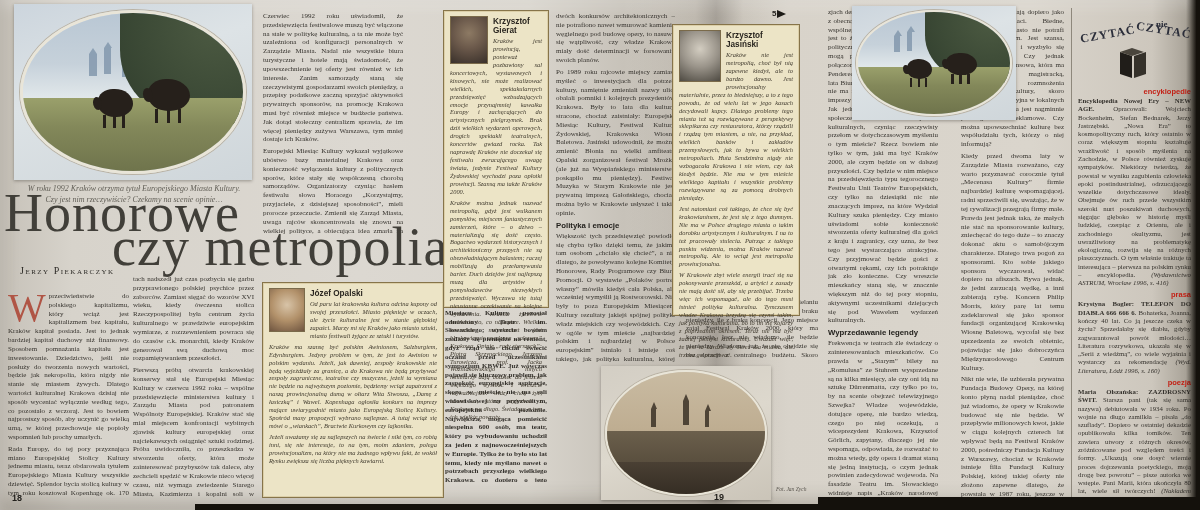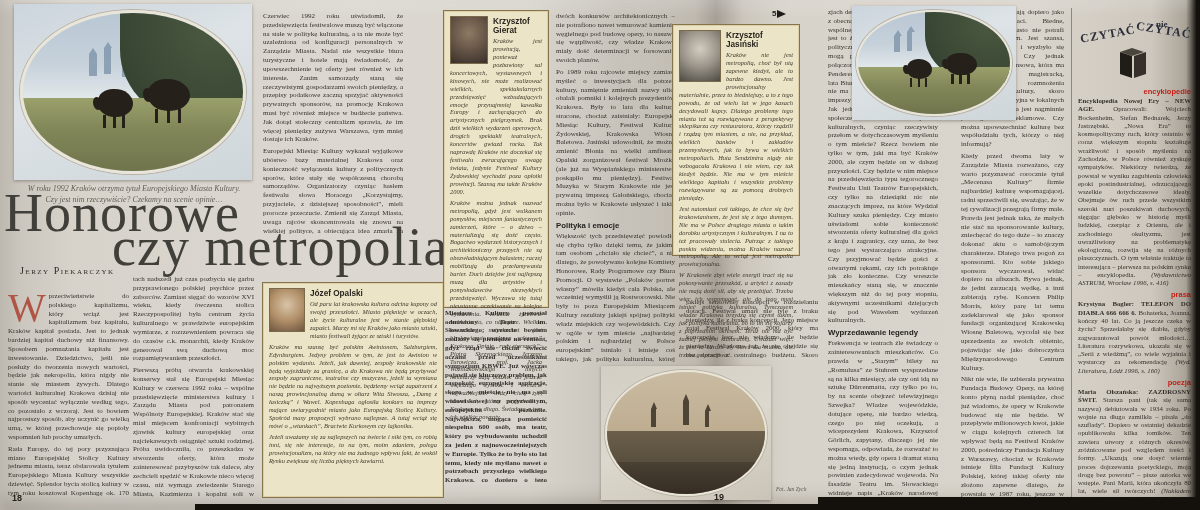--- a/index.html
+++ b/index.html
@@ -134,21 +134,21 @@
     <p>Kraków ma szansę być polskim Awinionem, Salzburgiem, Edynburgiem. Jedyny problem w tym, że jest to Awinion w polskim wydaniu. Jeżeli, jak dawniej, zespoły krakowskie nie będą wyjeżdżały za granicę, a do Krakowa nie będą przybywać zespoły zagraniczne, teatralne czy muzyczne, jeżeli ta wymiana nie będzie na najwyższym poziomie, będziemy wciąż zapatrzeni z naszą prowincjonalną dumą w ołtarz Wita Stwosza, „Damę z łasiczką” i Wawel. Kopenhaga ogłosiła konkurs na imprezy mające uwiarygodnić miasto jako Europejską Stolicę Kultury. Spośród masy propozycji wybrano najlepsze. A tutaj wciąż się mówi o „wiankach”, Bractwie Kurkowym czy lajkoniku.</p>
     <p>Jeżeli uważamy się za najlepszych na świecie i nikt tym, co robią inni, się nie interesuje, to na tym, moim zdaniem, polega prowincjonalizm, na który nie ma żadnego wpływu fakt, że wokół Rynku zwiększa się liczba pięknych kawiarni.</p>
   </div>
 
   <div class="pagenum" style="left:12px;top:494px;">18</div>
 
   <div class="marker" style="left:772px;top:10px;">
     <span>5</span><span class="arr"></span>
   </div>
 
-  <div class="box" style="left:672px;top:24px;width:128px;height:232px;">
+  <div class="box" style="left:672px;top:24px;width:128px;height:292px;">
     <div class="bphoto" style="width:40px;height:50px;background:radial-gradient(circle at 50% 36%,#d3cdc1 0%,#9a948a 48%,#4e4a42 100%);"></div>
     <div class="btitle">Krzysztof Jasiński</div>
     <p>Kraków nie jest metropolią, choć był nią zapewne kiedyś, ale to bardzo dawno. Jest prowincjonalny materialnie, przez to biedniejszy, a to z tego powodu, że od wielu lat w jego kasach decydowali kupcy. Dlatego problemy tego miasta też są rozwiązywane z perspektywy sklepikarza czy restauratora, którzy rządzili i rządzą tym miastem, a nie, na przykład, wielkich banków i zakładów przemysłowych, jak to bywa w wielkich metropoliach. Huta Sendzimira nigdy nie wzbogacała Krakowa i nie wiem, czy tak kiedyś będzie. Nie ma w tym mieście wielkiego kapitału i wszystkie problemy rozwiązywane są za pomocą drobnych pieniędzy.</p>
     <p>Jest natomiast coś takiego, że chce się być krakowianinem, że jest się z tego dumnym. Nie ma w Polsce drugiego miasta o takim dorobku artystycznym i kulturalnym. I na to też pracowały stulecia. Patrząc z takiego punktu widzenia, można Kraków nazwać metropolią. Ale to wciąż jest metropolia prowincjonalna.</p>
     <p>W Krakowie zbyt wiele energii traci się na pokonywanie przeszkód, a artyści z zasady nie mają dość sił, aby się przebijać. Trzeba więc ich wspomagać, ale do tego musi istnieć polityka kulturalna. Tymczasem władze Krakowa brzydzą się czymś takim, jak polityka kulturalna, bo to im się kojarzy z poprzednim okresem. Teraz nie ma być żadnej polityki kulturalnej. Uważam więc, że jest to bardzo zły okres dla miasta, ale trzeba go przetrwać.</p>
   </div>
 
   <div class="col" style="left:686px;top:298px;width:132px;height:64px;">
     <p>jakiejś sensownej koncepcji w rozdzielaniu dotacji. Festiwal umarł nie tyle z braku pieniędzy, ile z braku koncepcji. Jego miejsce zajął Festiwal Kraków 2000, który ma koncepcję, lecz nie wiadomo, ile będzie pieniędzy. Wiadomo już, że nie obejdzie się bez dotacji z centralnego budżetu. Skoro wyciąga się rękę po pieniądze rządowe, a jednocześnie przy różnych oka-</p>
   </div>

